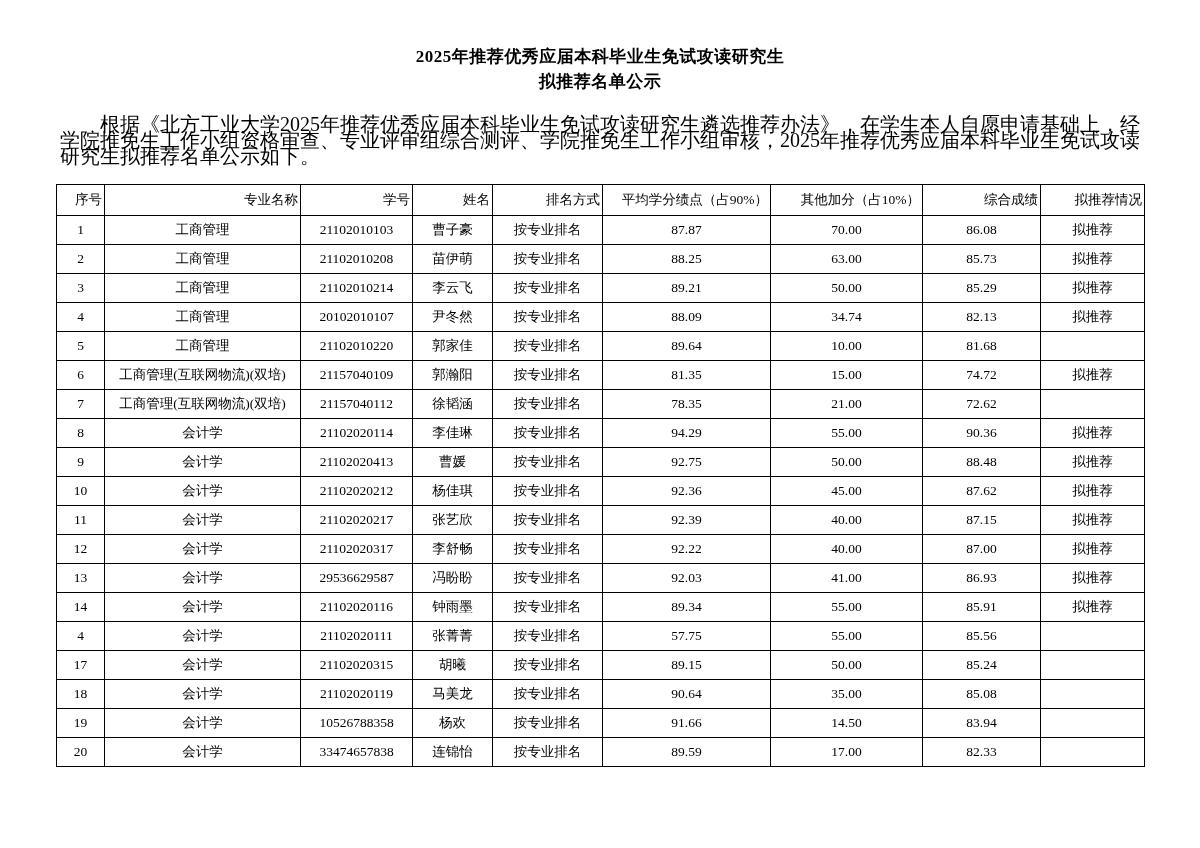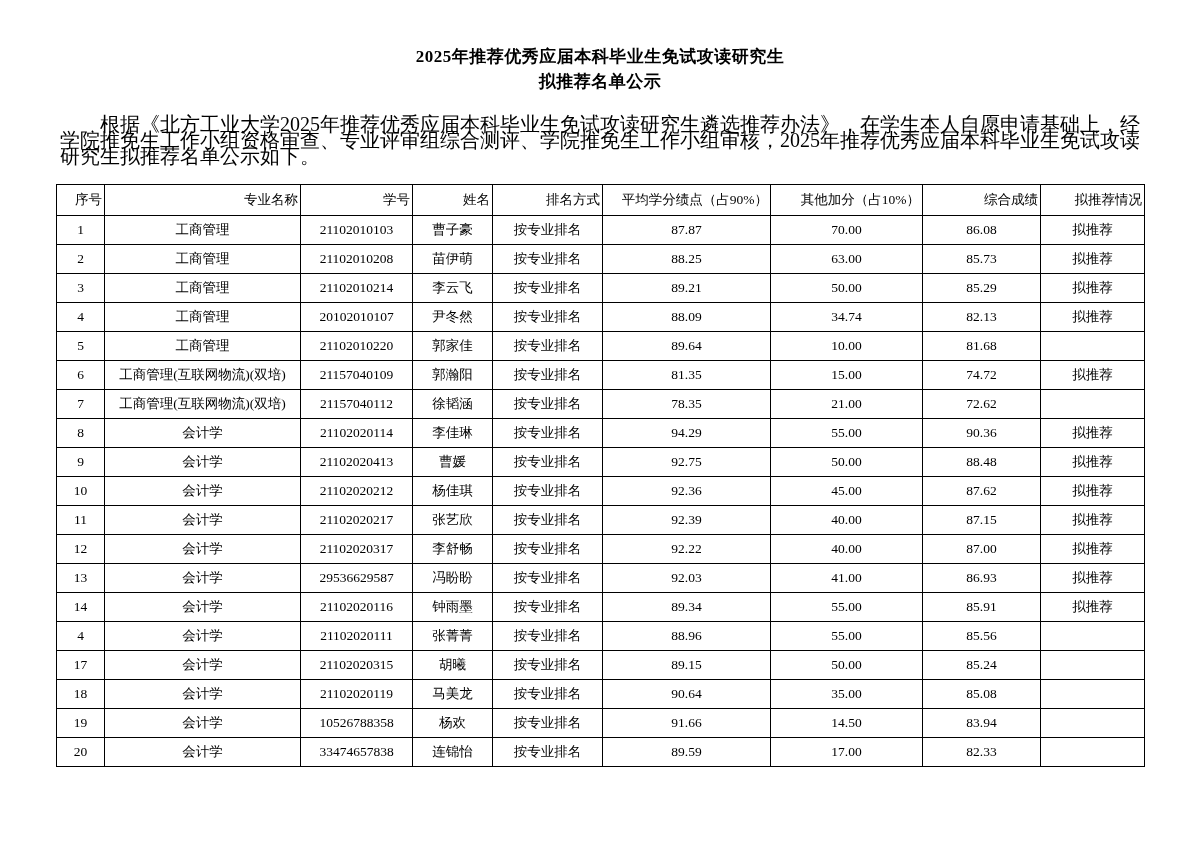--- a/index.html
+++ b/index.html
@@ -265,21 +265,21 @@
           <td class="num">55.00</td>
           <td class="num">85.91</td>
           <td>拟推荐</td>
         </tr>
       <tr>
           <td>4</td>
           <td>会计学</td>
           <td class="num">21102020111</td>
           <td>张菁菁</td>
           <td>按专业排名</td>
-          <td class="num">88.96</td>
+          <td class="num">57.75</td>
           <td class="num">55.00</td>
           <td class="num">85.56</td>
           <td></td>
         </tr>
       <tr>
           <td>17</td>
           <td>会计学</td>
           <td class="num">21102020315</td>
           <td>胡曦</td>
           <td>按专业排名</td>

